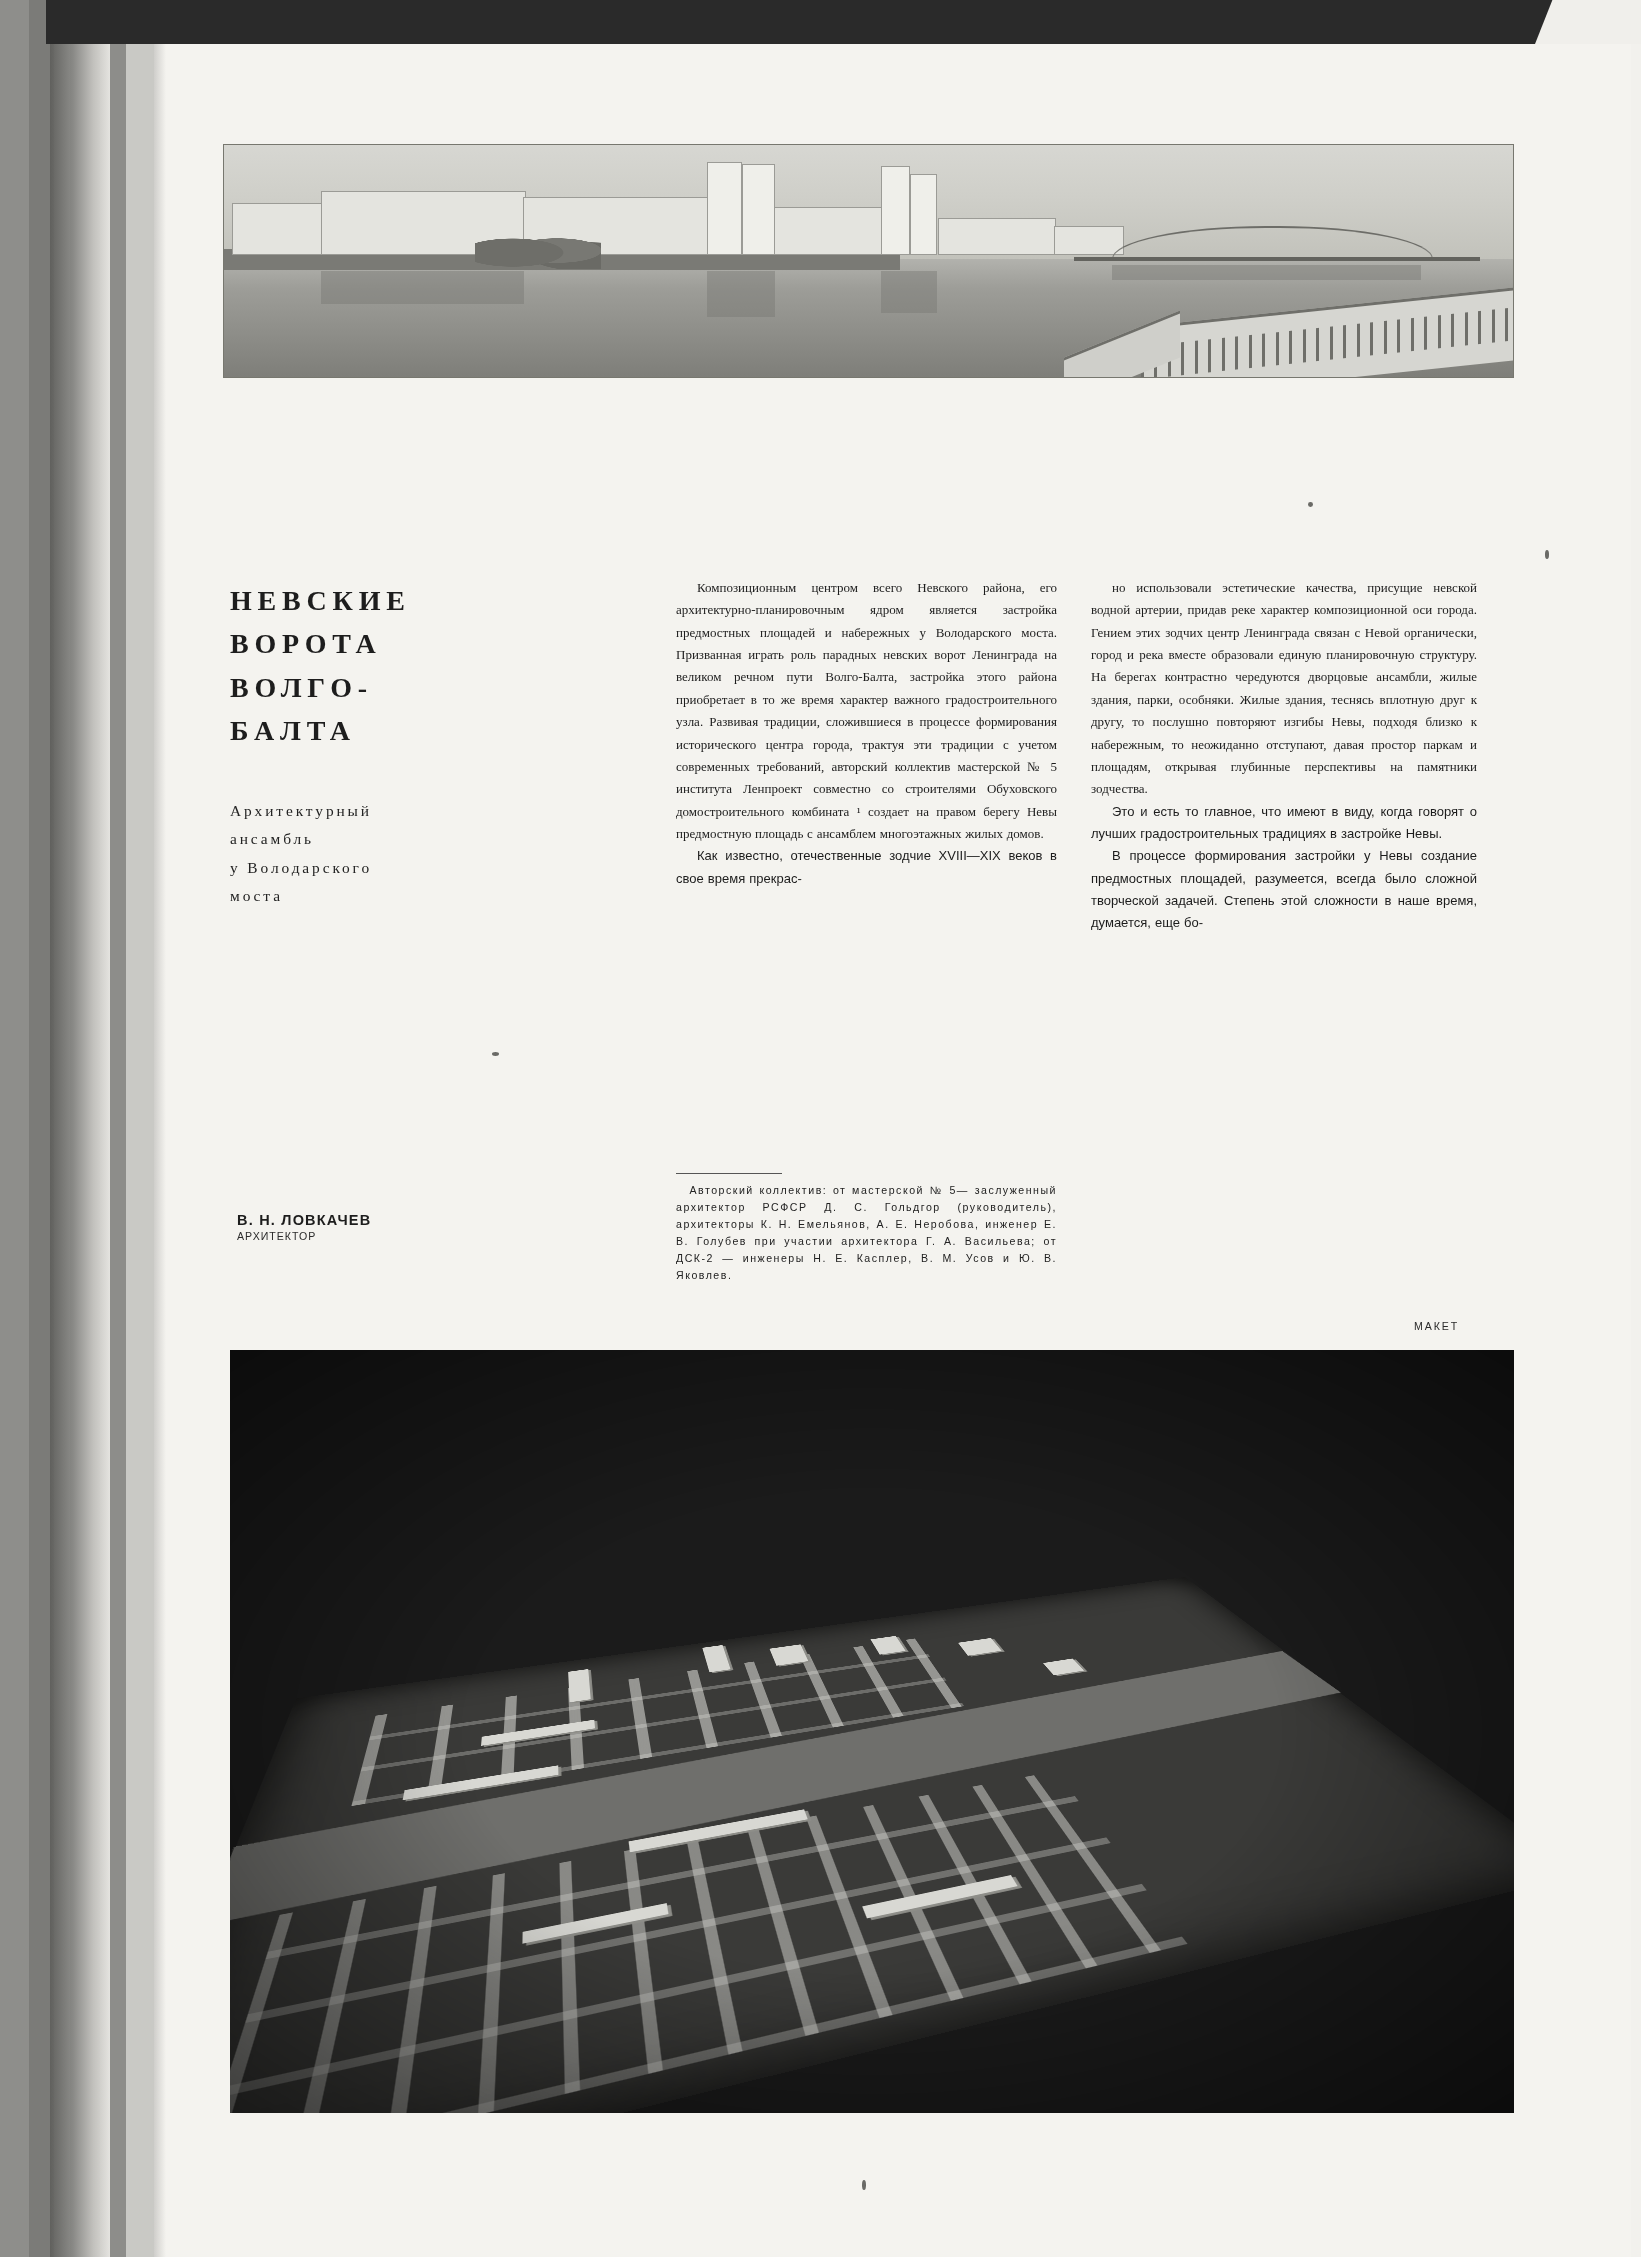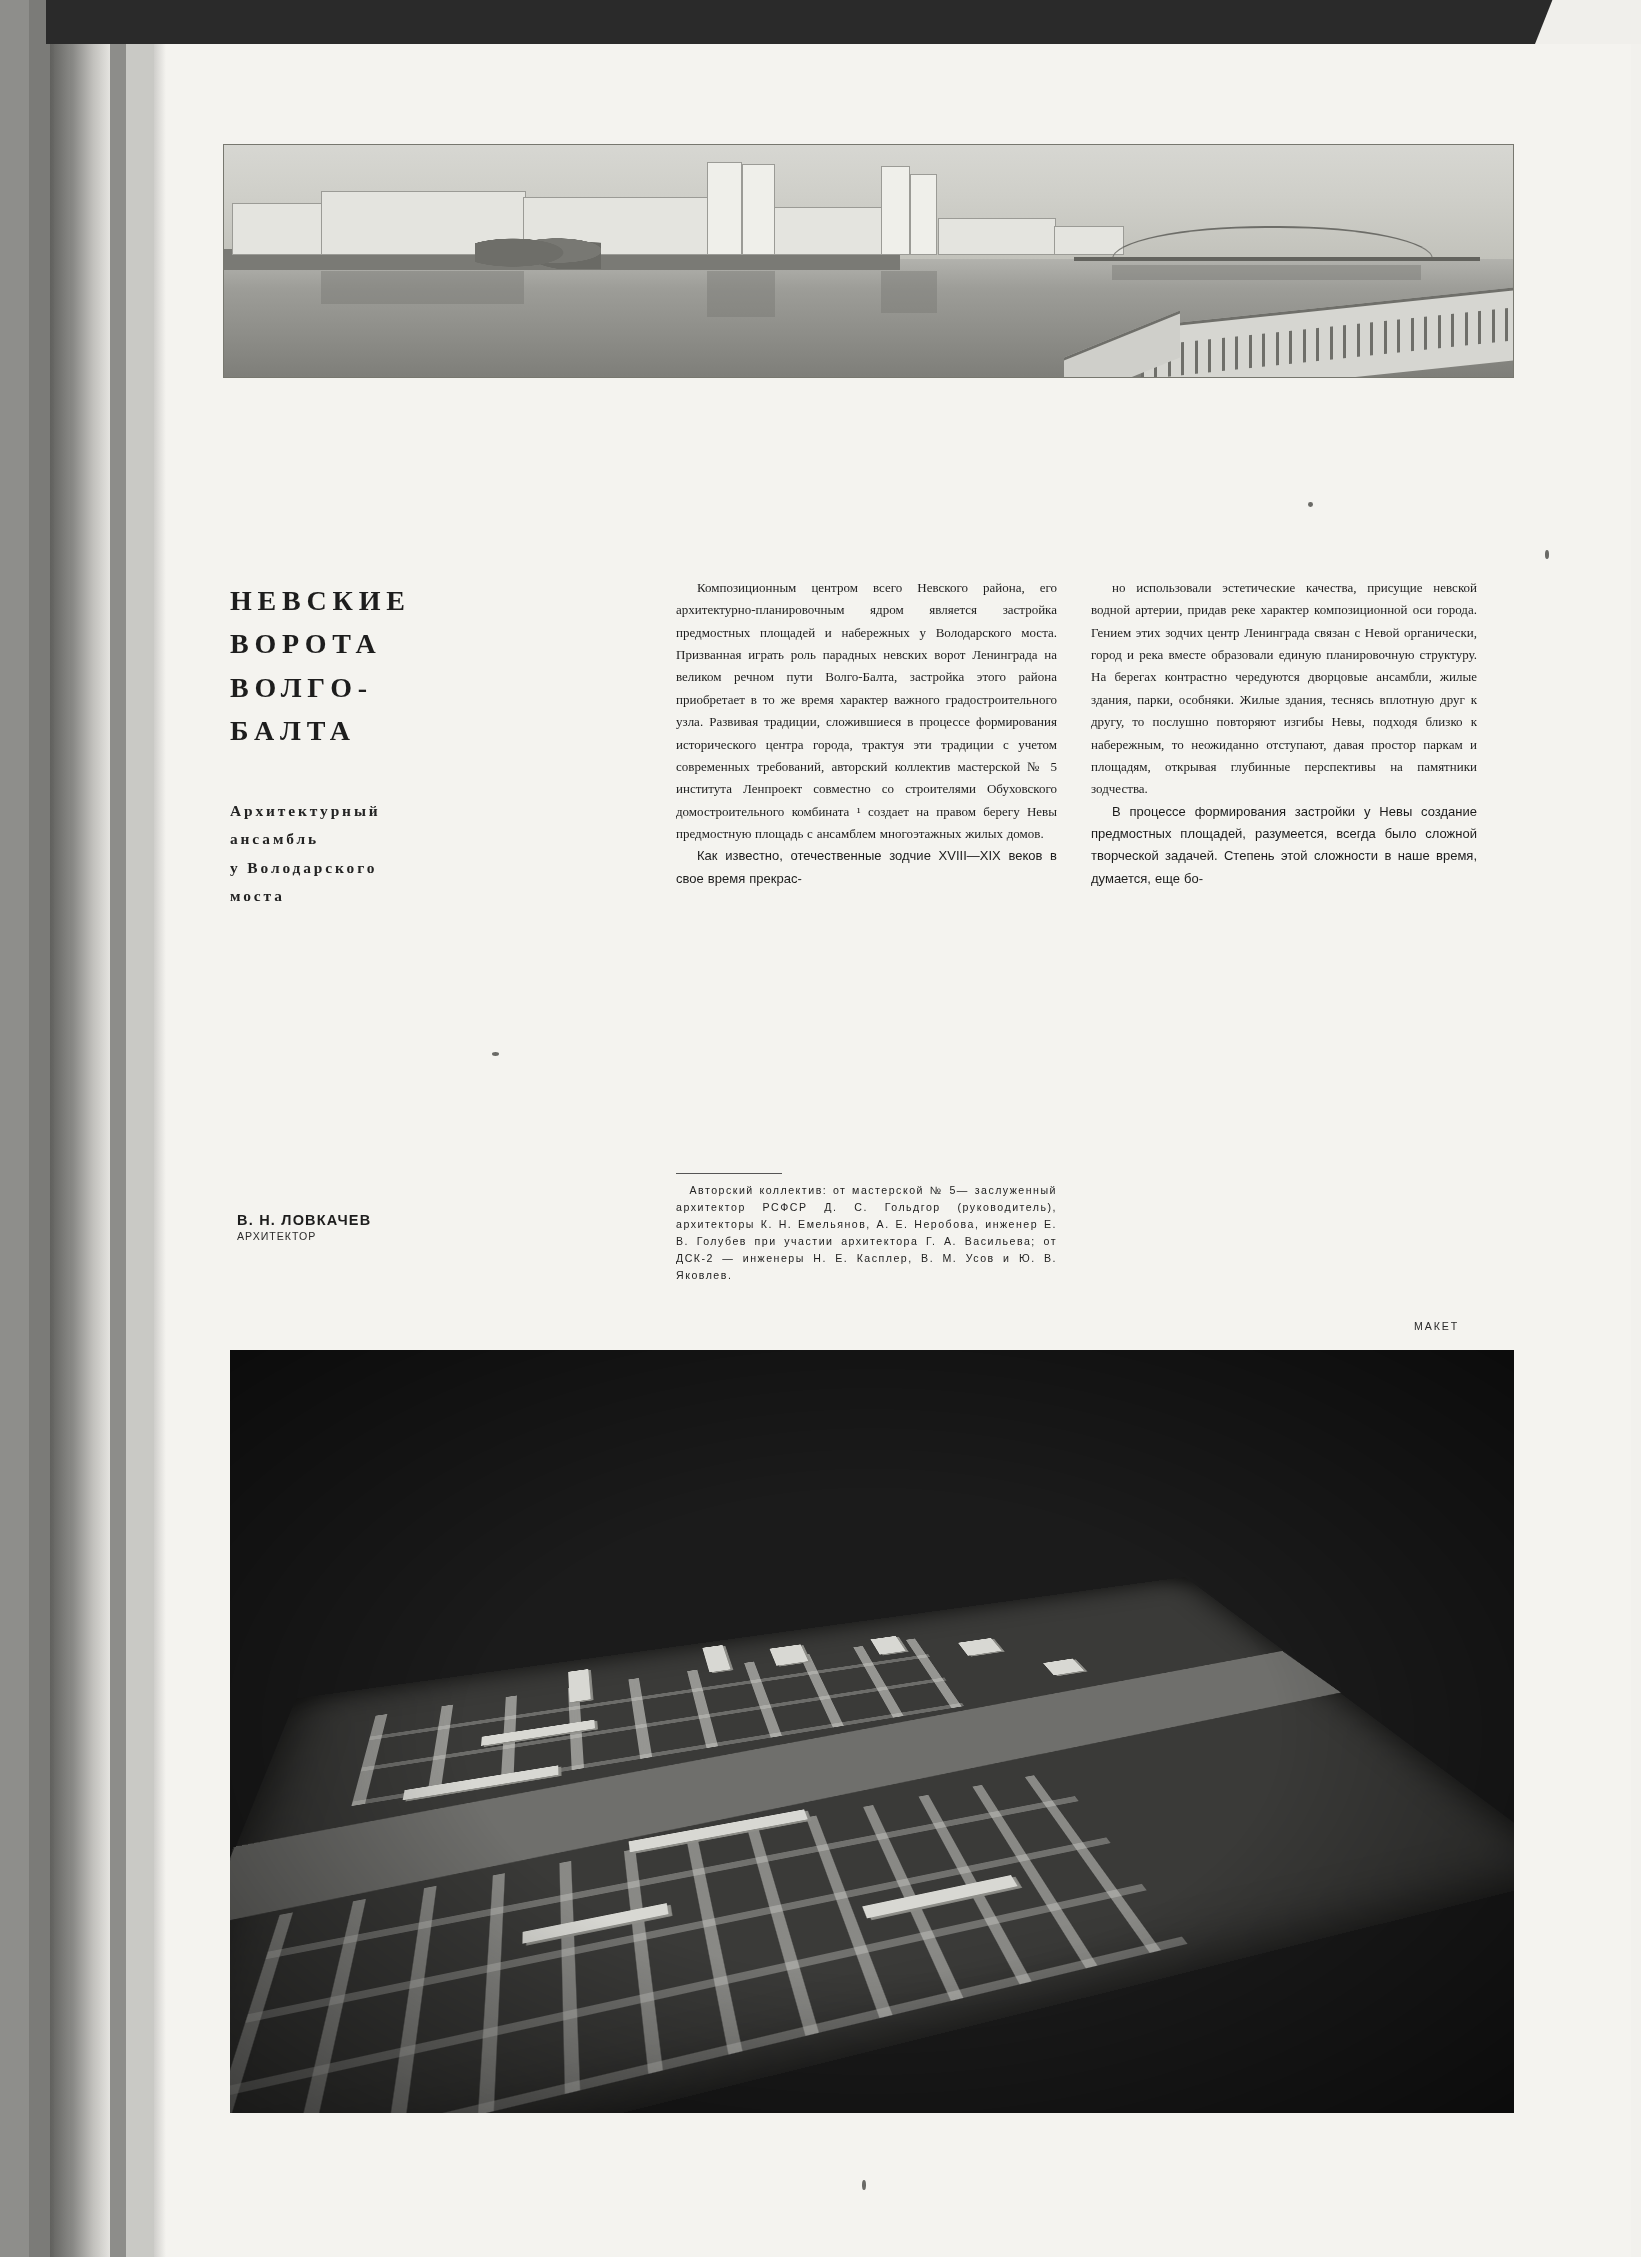--- a/index.html
+++ b/index.html
@@ -147,21 +147,21 @@
     font-weight: bold;
     letter-spacing: 5.8px;
     color: #1d1d1d;
     line-height: 1.55;
     white-space: pre-line;
   }
   .h-sub {
     margin-top: 44px;
     font-family: "Liberation Serif", serif;
     font-size: 15.4px;
-    font-weight: bold;
+    font-weight: normal;
     letter-spacing: 2.9px;
     color: #232323;
     line-height: 1.85;
     white-space: pre-line;
   }
   #byline {
     position: absolute;
     left: 237px; top: 1212px;
   }
   .by-name {
@@ -323,20 +323,21 @@
     <div class="by-role">АРХИТЕКТОР</div>
   </div>
 
   <div id="col1" class="col">
     <p class="first">Композиционным центром всего Невского района, его архитектурно-планировочным ядром является застройка предмостных площадей и набережных у Володарского моста. Призванная играть роль парадных невских ворот Ленинграда на великом речном пути Волго-Балта, застройка этого района приобретает в то же время характер важного градостроительного узла. Развивая традиции, сложившиеся в процессе формирования исторического центра города, трактуя эти традиции с учетом современных требований, авторский коллектив мастерской № 5 института Ленпроект совместно со строителями Обуховского домостроительного комбината ¹ создает на правом берегу Невы предмостную площадь с ансамблем многоэтажных жилых домов.</p>
     <p>Как известно, отечественные зодчие XVIII—XIX веков в свое время прекрас-</p>
   </div>
 
   <div id="col2" class="col">
     <p class="first">но использовали эстетические качества, присущие невской водной артерии, придав реке характер композиционной оси города. Гением этих зодчих центр Ленинграда связан с Невой органически, город и река вместе образовали единую планировочную структуру. На берегах контрастно чередуются дворцовые ансамбли, жилые здания, парки, особняки. Жилые здания, теснясь вплотную друг к другу, то послушно повторяют изгибы Невы, подходя близко к набережным, то неожиданно отступают, давая простор паркам и площадям, открывая глубинные перспективы на памятники зодчества.</p>
+    <p>Это и есть то главное, что имеют в виду, когда говорят о лучших градостроительных традициях в застройке Невы.</p>
     <p>В процессе формирования застройки у Невы создание предмостных площадей, разумеется, всегда было сложной творческой задачей. Степень этой сложности в наше время, думается, еще бо-</p>
   </div>
 
   <div id="footnote">
     <div class="fn-rule"></div>
     <p class="sp">Авторский коллектив: от мастерской № 5— заслуженный архитектор РСФСР Д. С. Гольдгор (руководитель), архитекторы К. Н. Емельянов, А. Е. Неробова, инженер Е. В. Голубев при участии архитектора Г. А. Васильева; от ДСК-2 — инженеры Н. Е. Касплер, В. М. Усов и Ю. В. Яковлев.</p>
   </div>
 
   <div id="maket">МАКЕТ</div>
 

